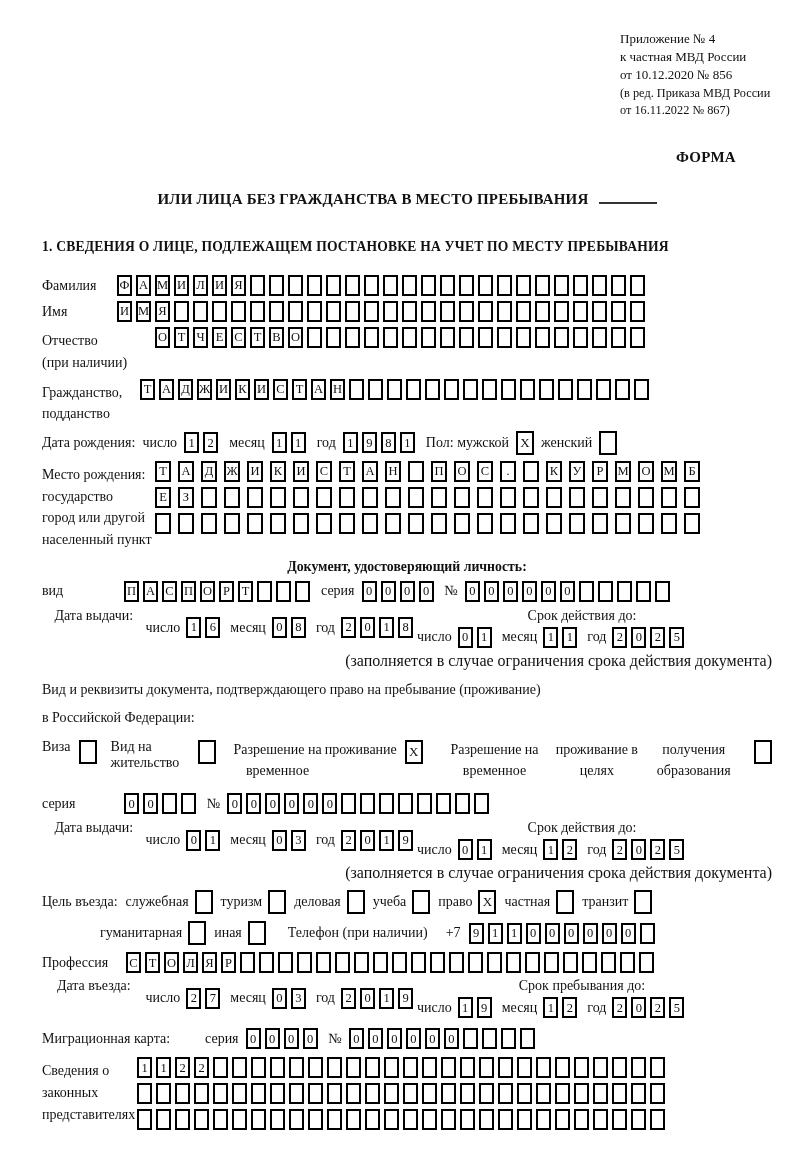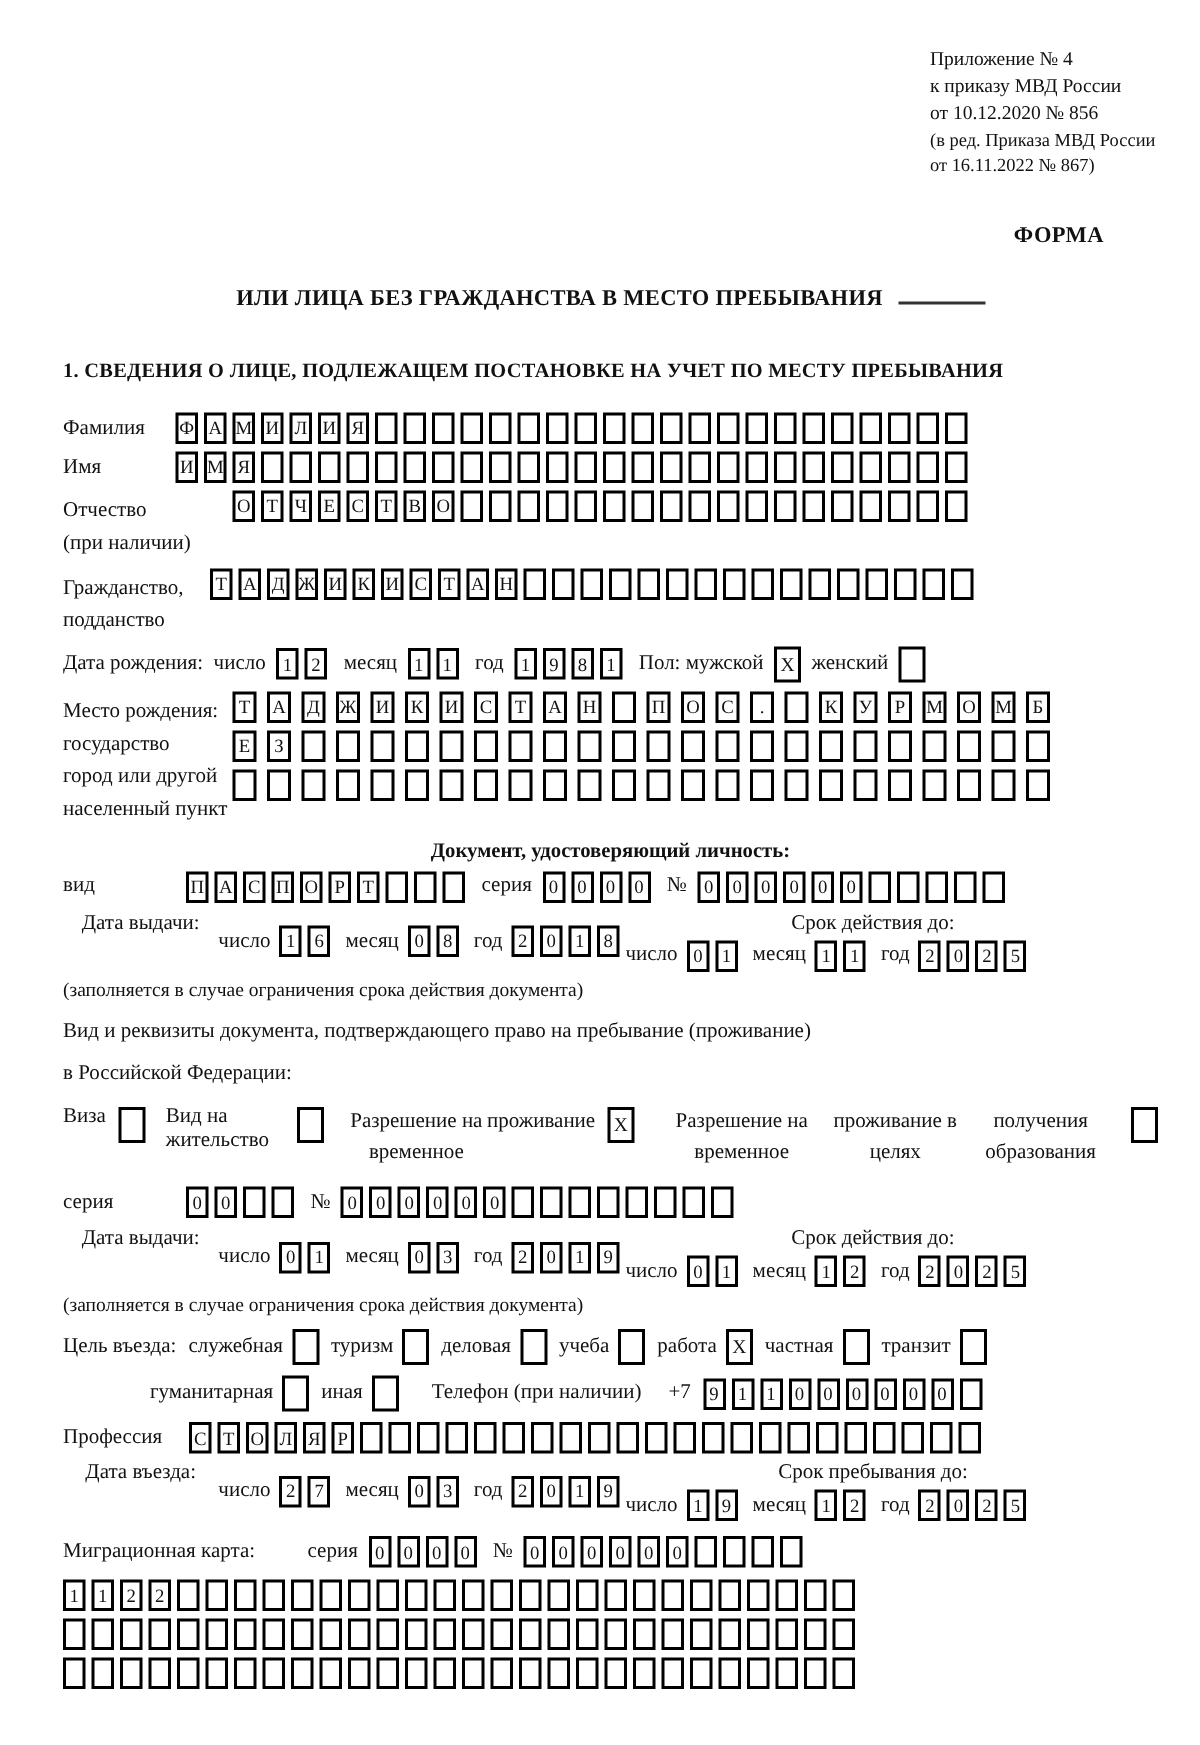--- a/index.html
+++ b/index.html
@@ -44,21 +44,21 @@
   .mb6 { margin-bottom:6px; }
 
   .doc-heading { text-align:center; font-weight:bold; font-size:13.8px; margin:8px 0 6px 0; }
 
   
   .dates { display:flex; margin-top:4px; }
   .dleft { width:375px; display:flex; flex-direction:row; }
   .dright { flex:1; display:flex; flex-direction:column; }
   .dtitle { text-align:center; margin-bottom:3px; width:330px; }
   .dline { display:flex; align-items:center; gap:6px; }
-  .srok-note { text-align:left; font-size:13px; margin-top:4px; margin-bottom:8px; }
+  .srok-note { text-align:right; font-size:16px; margin-top:4px; margin-bottom:8px; }
 
   .intro { line-height:1.7; margin-top:4px; }
 
   .perm-row { display:flex; align-items:flex-start; gap:14px; margin-top:10px; margin-bottom:12px; }
   .perm-item { display:flex; align-items:flex-start; gap:8px; }
   .perm-lines { display:flex; flex-direction:row; text-align:center; line-height:1.5; }
   .perm-item .cb { margin-top:1px; }
 
   .opts { display:flex; align-items:center; gap:8px; flex-wrap:nowrap; margin-bottom:7px; }
   .opt { display:inline-flex; align-items:center; gap:6px; }
@@ -66,21 +66,21 @@
 
   .bp-row { margin-bottom:5px; }
 </style>
 </head>
 <body>
 
 <div class="page">
 
   <div class="annex">
     <div>Приложение № 4</div>
-    <div>к приказу МВД России</div>
+    <div>к частная МВД России</div>
     <div>от 10.12.2020 № 856</div>
     <div class="small">(в ред. Приказа МВД России</div>
     <div class="small">от 16.11.2022 № 867)</div>
   </div>
 
   <div class="forma">ФОРМА</div>
 
   <div class="title">
     <div><span>ИЛИ ЛИЦА БЕЗ ГРАЖДАНСТВА В МЕСТО ПРЕБЫВАНИЯ</span><span class="title-underline"></span></div>
   </div>
@@ -543,21 +543,21 @@
       </span>
     <span class="opt">
         <span>деловая</span>
         <span class="cb"></span>
       </span>
     <span class="opt">
         <span>учеба</span>
         <span class="cb"></span>
       </span>
     <span class="opt">
-        <span>работа</span>
+        <span>право</span>
         <span class="cb">X</span>
       </span>
     <span class="opt">
         <span>частная</span>
         <span class="cb"></span>
       </span>
     <span class="opt">
         <span>транзит</span>
         <span class="cb"></span>
       </span>
@@ -687,20 +687,26 @@
         <span class="cell">0</span>
         <span class="cell">0</span>
         <span class="cell"></span>
         <span class="cell"></span>
         <span class="cell"></span>
         <span class="cell"></span>
       </span>
   </div>
 
   <div class="row">
+    <span class="lbl w95 stack">
+      <span>Сведения о</span>
+      <span>законных</span>
+      <span>представителях</span>
+
+    </span>
     <span class="stack" style="padding-top:0;">
       <span class="cells bp-row">
           <span class="cell">1</span>
           <span class="cell">1</span>
           <span class="cell">2</span>
           <span class="cell">2</span>
           <span class="cell"></span>
           <span class="cell"></span>
           <span class="cell"></span>
           <span class="cell"></span>

